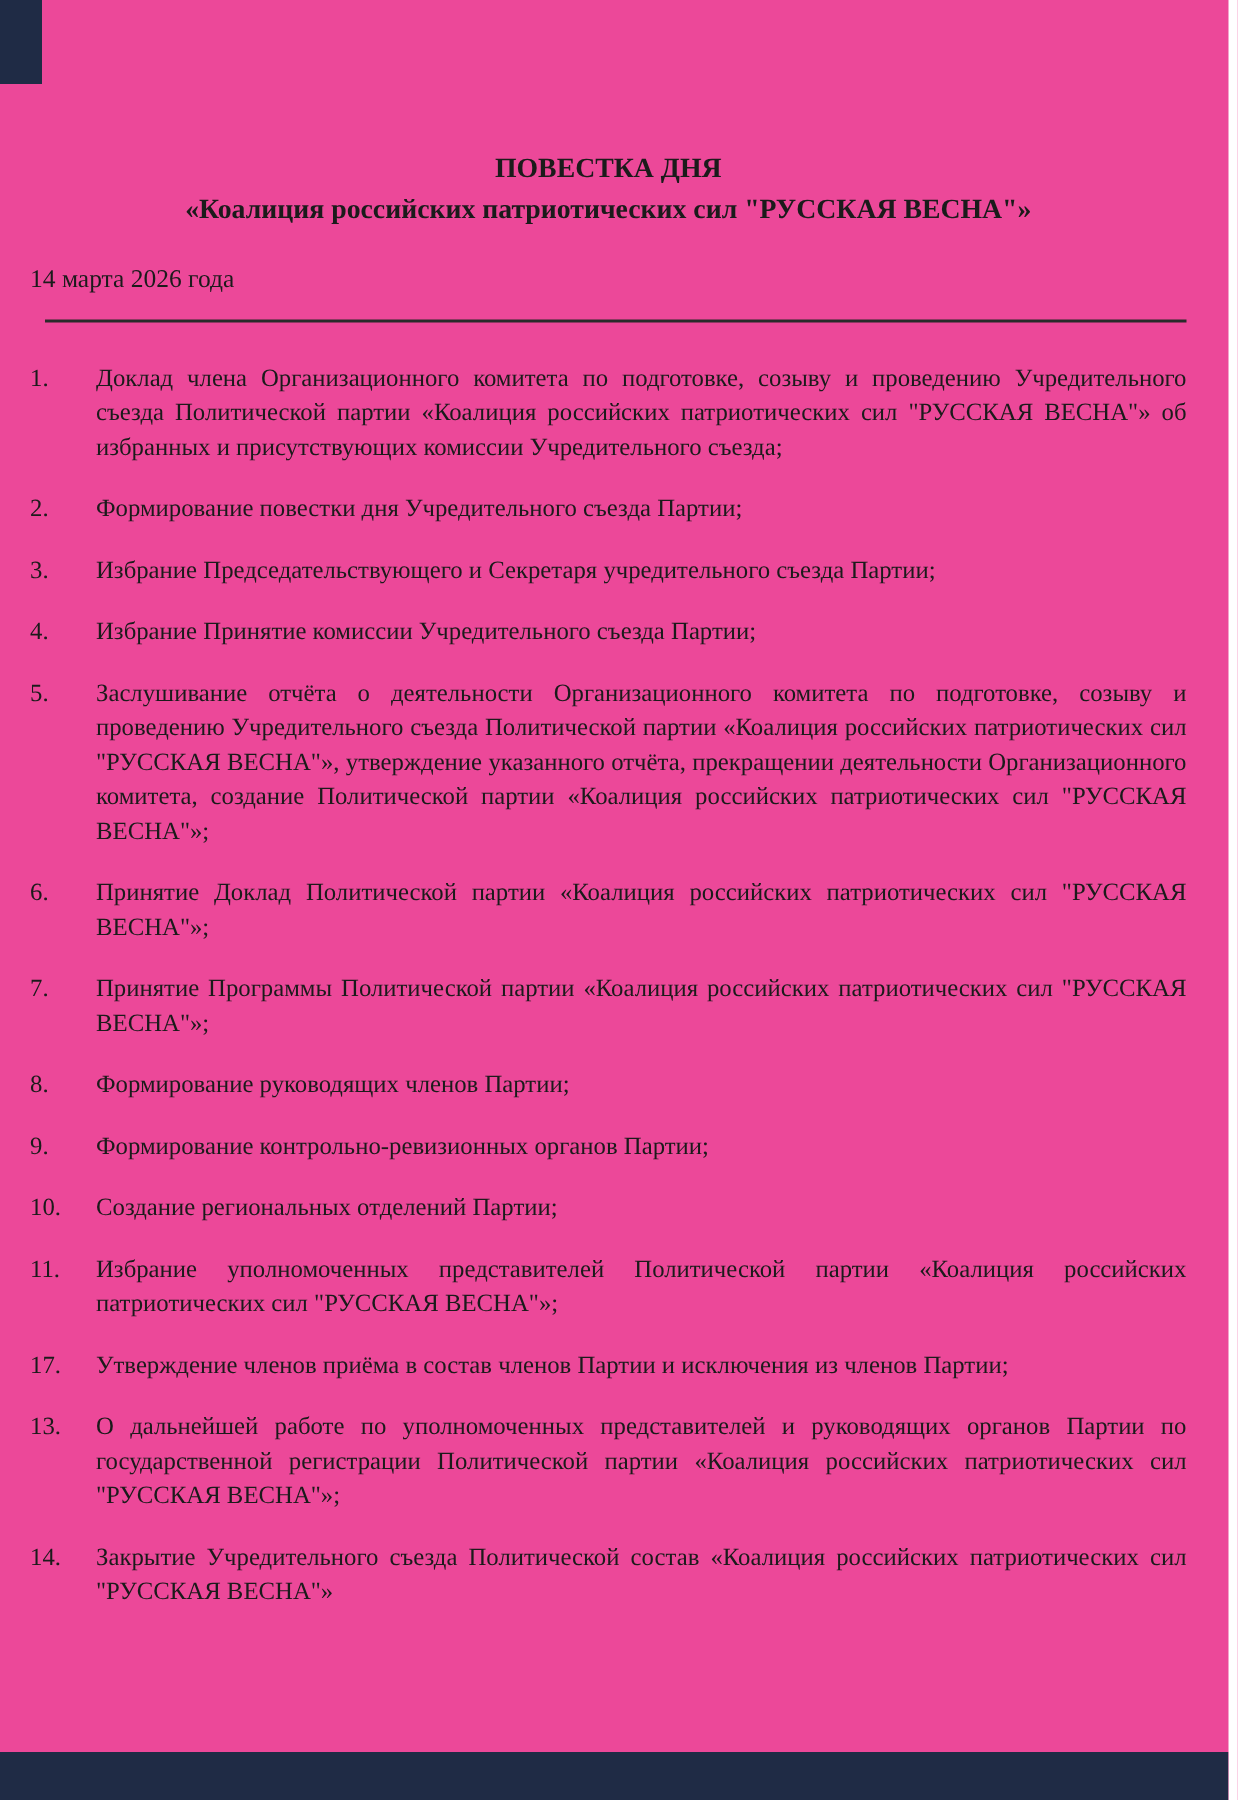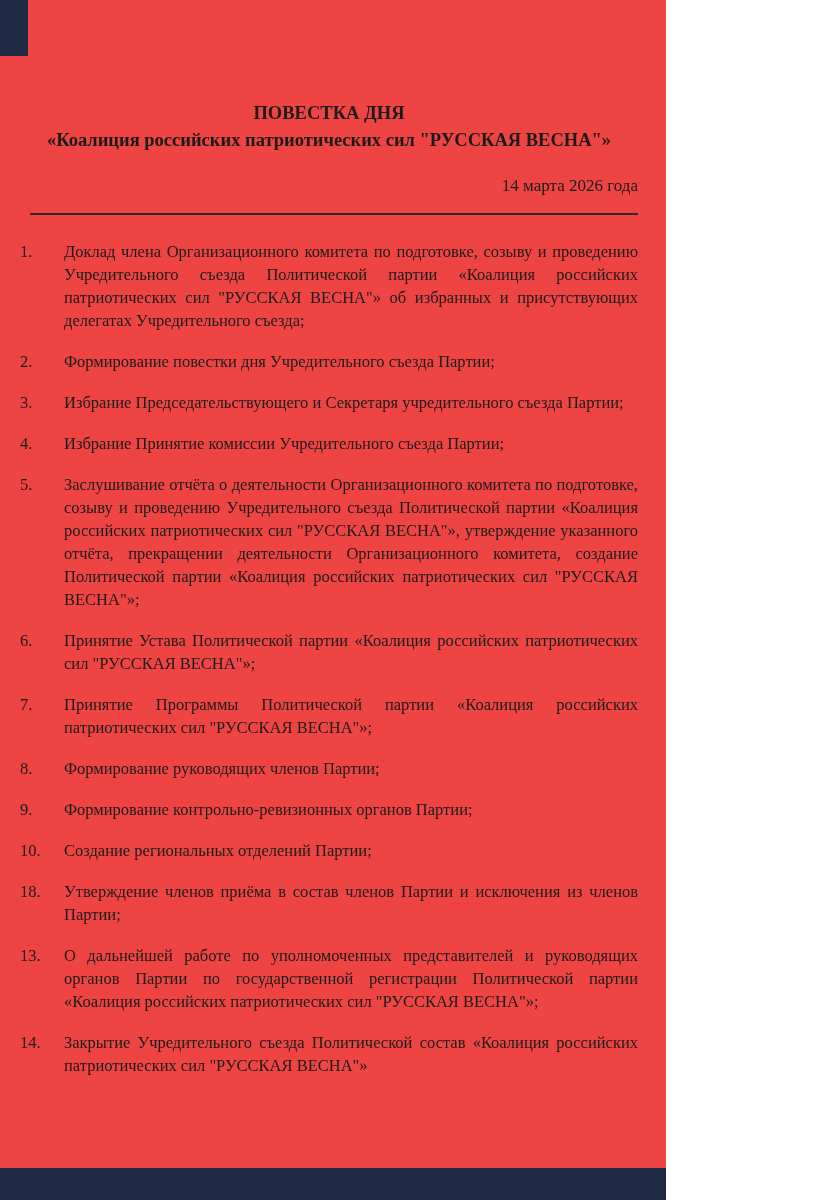--- a/index.html
+++ b/index.html
@@ -1,23 +1,23 @@
 <!DOCTYPE html>
 <html><head>
 <meta charset="utf-8">
 <style>
   * { margin: 0; padding: 0; box-sizing: border-box; }
   html, body { background: #ffffff; }
   body { font-family: "Liberation Serif", "DejaVu Serif", serif; }
 
   .page {
     position: relative;
-    width: 666px;
+    width: 819px;
     height: 1200px;
-    background: #ef4444;
+    background: #ec4899;
     overflow: hidden;
     color: #1b1b1b;
   }
 
   .corner-mark {
     position: absolute;
     top: 0; left: 0;
     width: 28px; height: 56px;
     background: #1f2b45;
   }
@@ -35,21 +35,21 @@
 
   .title-block {
     text-align: center;
     font-weight: bold;
     font-size: 18.5px;
     line-height: 27px;
     padding: 0 6px;
   }
 
   .date-line {
-    text-align: right;
+    text-align: left;
     font-size: 17px;
     margin-top: 22px;
   }
 
   .rule {
     border: none;
     border-top: 2px solid #2a2a2a;
     margin: 17px 0 0 10px;
   }
 
@@ -88,21 +88,21 @@
     </div>
 
     <div class="date-line">14 марта 2026 года</div>
 
     <hr class="rule">
 
     <div class="agenda">
 
       <div class="item">
         <span class="num">1.</span>
-        <span class="txt">Доклад члена Организационного комитета по подготовке, созыву и проведению Учредительного съезда Политической партии «Коалиция российских патриотических сил "РУССКАЯ ВЕСНА"» об избранных и присутствующих делегатах Учредительного съезда;</span>
+        <span class="txt">Доклад члена Организационного комитета по подготовке, созыву и проведению Учредительного съезда Политической партии «Коалиция российских патриотических сил "РУССКАЯ ВЕСНА"» об избранных и присутствующих комиссии Учредительного съезда;</span>
       </div>
 
       <div class="item">
         <span class="num">2.</span>
         <span class="txt">Формирование повестки дня Учредительного съезда Партии;</span>
       </div>
 
       <div class="item">
         <span class="num">3.</span>
         <span class="txt">Избрание Председательствующего и Секретаря учредительного съезда Партии;</span>
@@ -113,21 +113,21 @@
         <span class="txt">Избрание Принятие комиссии Учредительного съезда Партии;</span>
       </div>
 
       <div class="item">
         <span class="num">5.</span>
         <span class="txt">Заслушивание отчёта о деятельности Организационного комитета по подготовке, созыву и проведению Учредительного съезда Политической партии «Коалиция российских патриотических сил "РУССКАЯ ВЕСНА"», утверждение указанного отчёта, прекращении деятельности Организационного комитета, создание Политической партии «Коалиция российских патриотических сил "РУССКАЯ ВЕСНА"»;</span>
       </div>
 
       <div class="item">
         <span class="num">6.</span>
-        <span class="txt">Принятие Устава Политической партии «Коалиция российских патриотических сил "РУССКАЯ ВЕСНА"»;</span>
+        <span class="txt">Принятие Доклад Политической партии «Коалиция российских патриотических сил "РУССКАЯ ВЕСНА"»;</span>
       </div>
 
       <div class="item">
         <span class="num">7.</span>
         <span class="txt">Принятие Программы Политической партии «Коалиция российских патриотических сил "РУССКАЯ ВЕСНА"»;</span>
       </div>
 
       <div class="item">
         <span class="num">8.</span>
         <span class="txt">Формирование руководящих членов Партии;</span>
@@ -136,23 +136,27 @@
       <div class="item">
         <span class="num">9.</span>
         <span class="txt">Формирование контрольно-ревизионных органов Партии;</span>
       </div>
 
       <div class="item">
         <span class="num">10.</span>
         <span class="txt">Создание региональных отделений Партии;</span>
       </div>
 
+      <div class="item">
+        <span class="num">11.</span>
+        <span class="txt">Избрание уполномоченных представителей Политической партии «Коалиция российских патриотических сил "РУССКАЯ ВЕСНА"»;</span>
+      </div>
 
       <div class="item">
-        <span class="num">18.</span>
+        <span class="num">17.</span>
         <span class="txt">Утверждение членов приёма в состав членов Партии и исключения из членов Партии;</span>
       </div>
 
       <div class="item">
         <span class="num">13.</span>
         <span class="txt">О дальнейшей работе по уполномоченных представителей и руководящих органов Партии по государственной регистрации Политической партии «Коалиция российских патриотических сил "РУССКАЯ ВЕСНА"»;</span>
       </div>
 
       <div class="item">
         <span class="num">14.</span>

